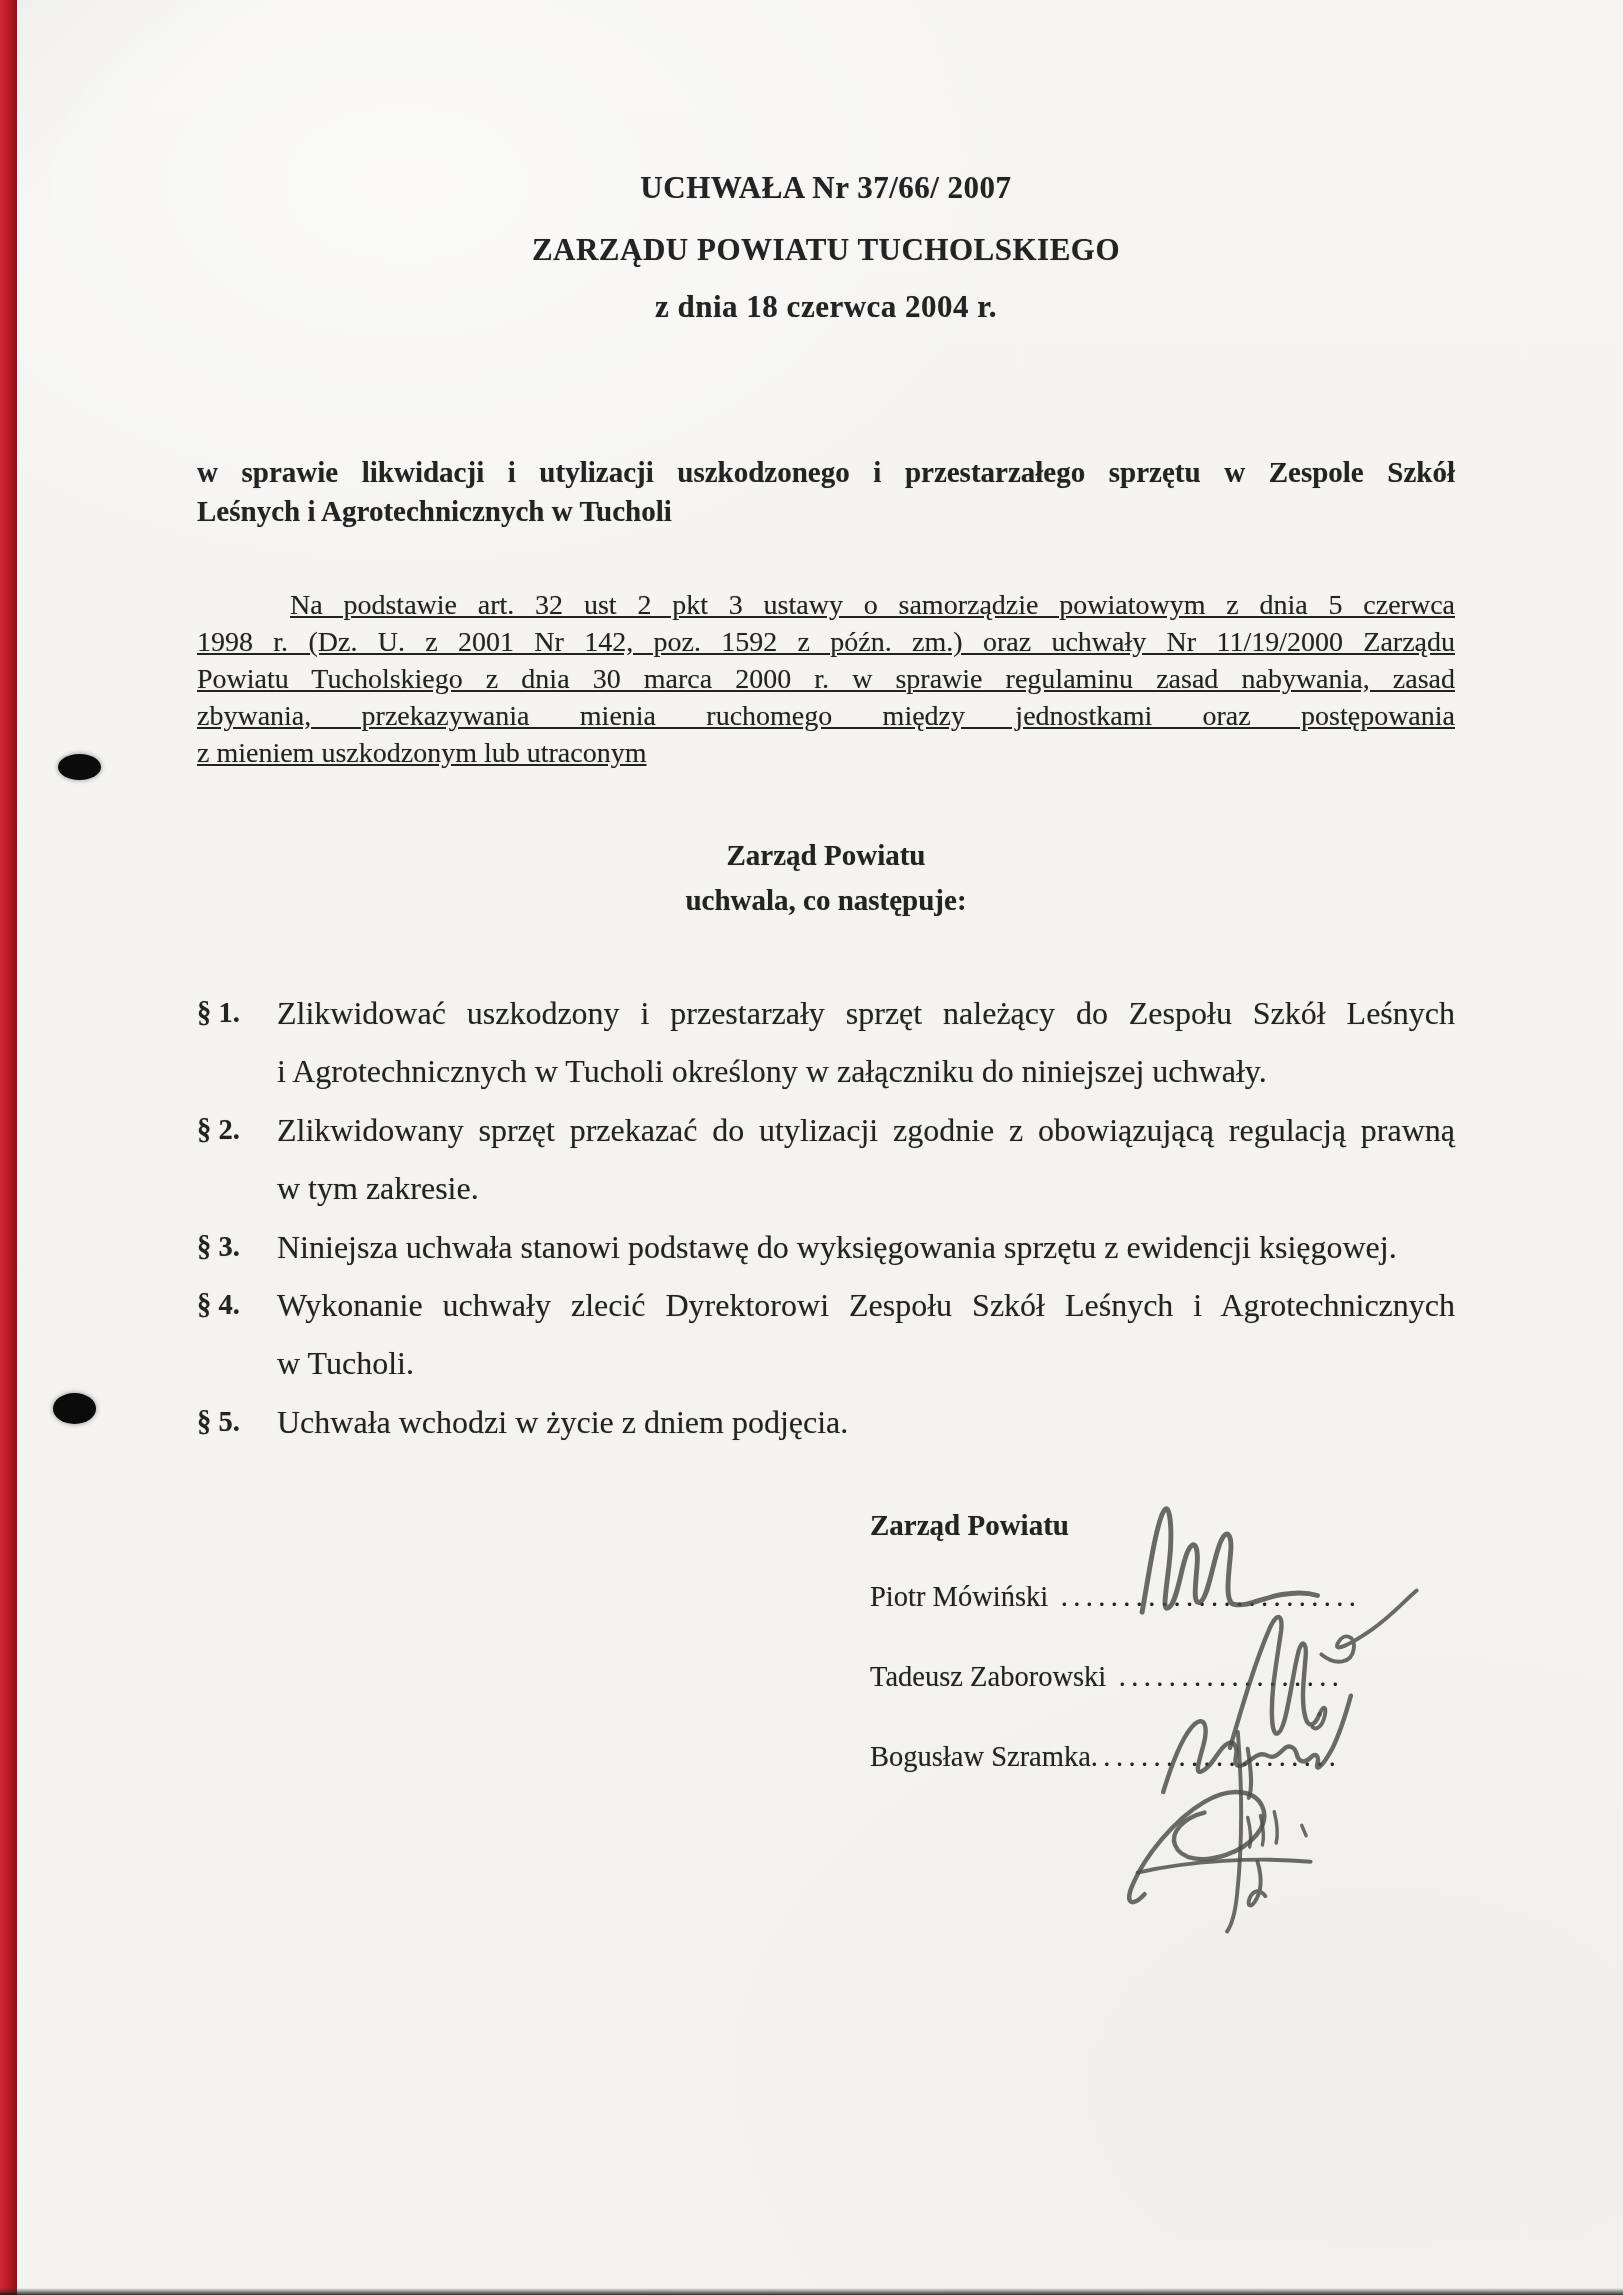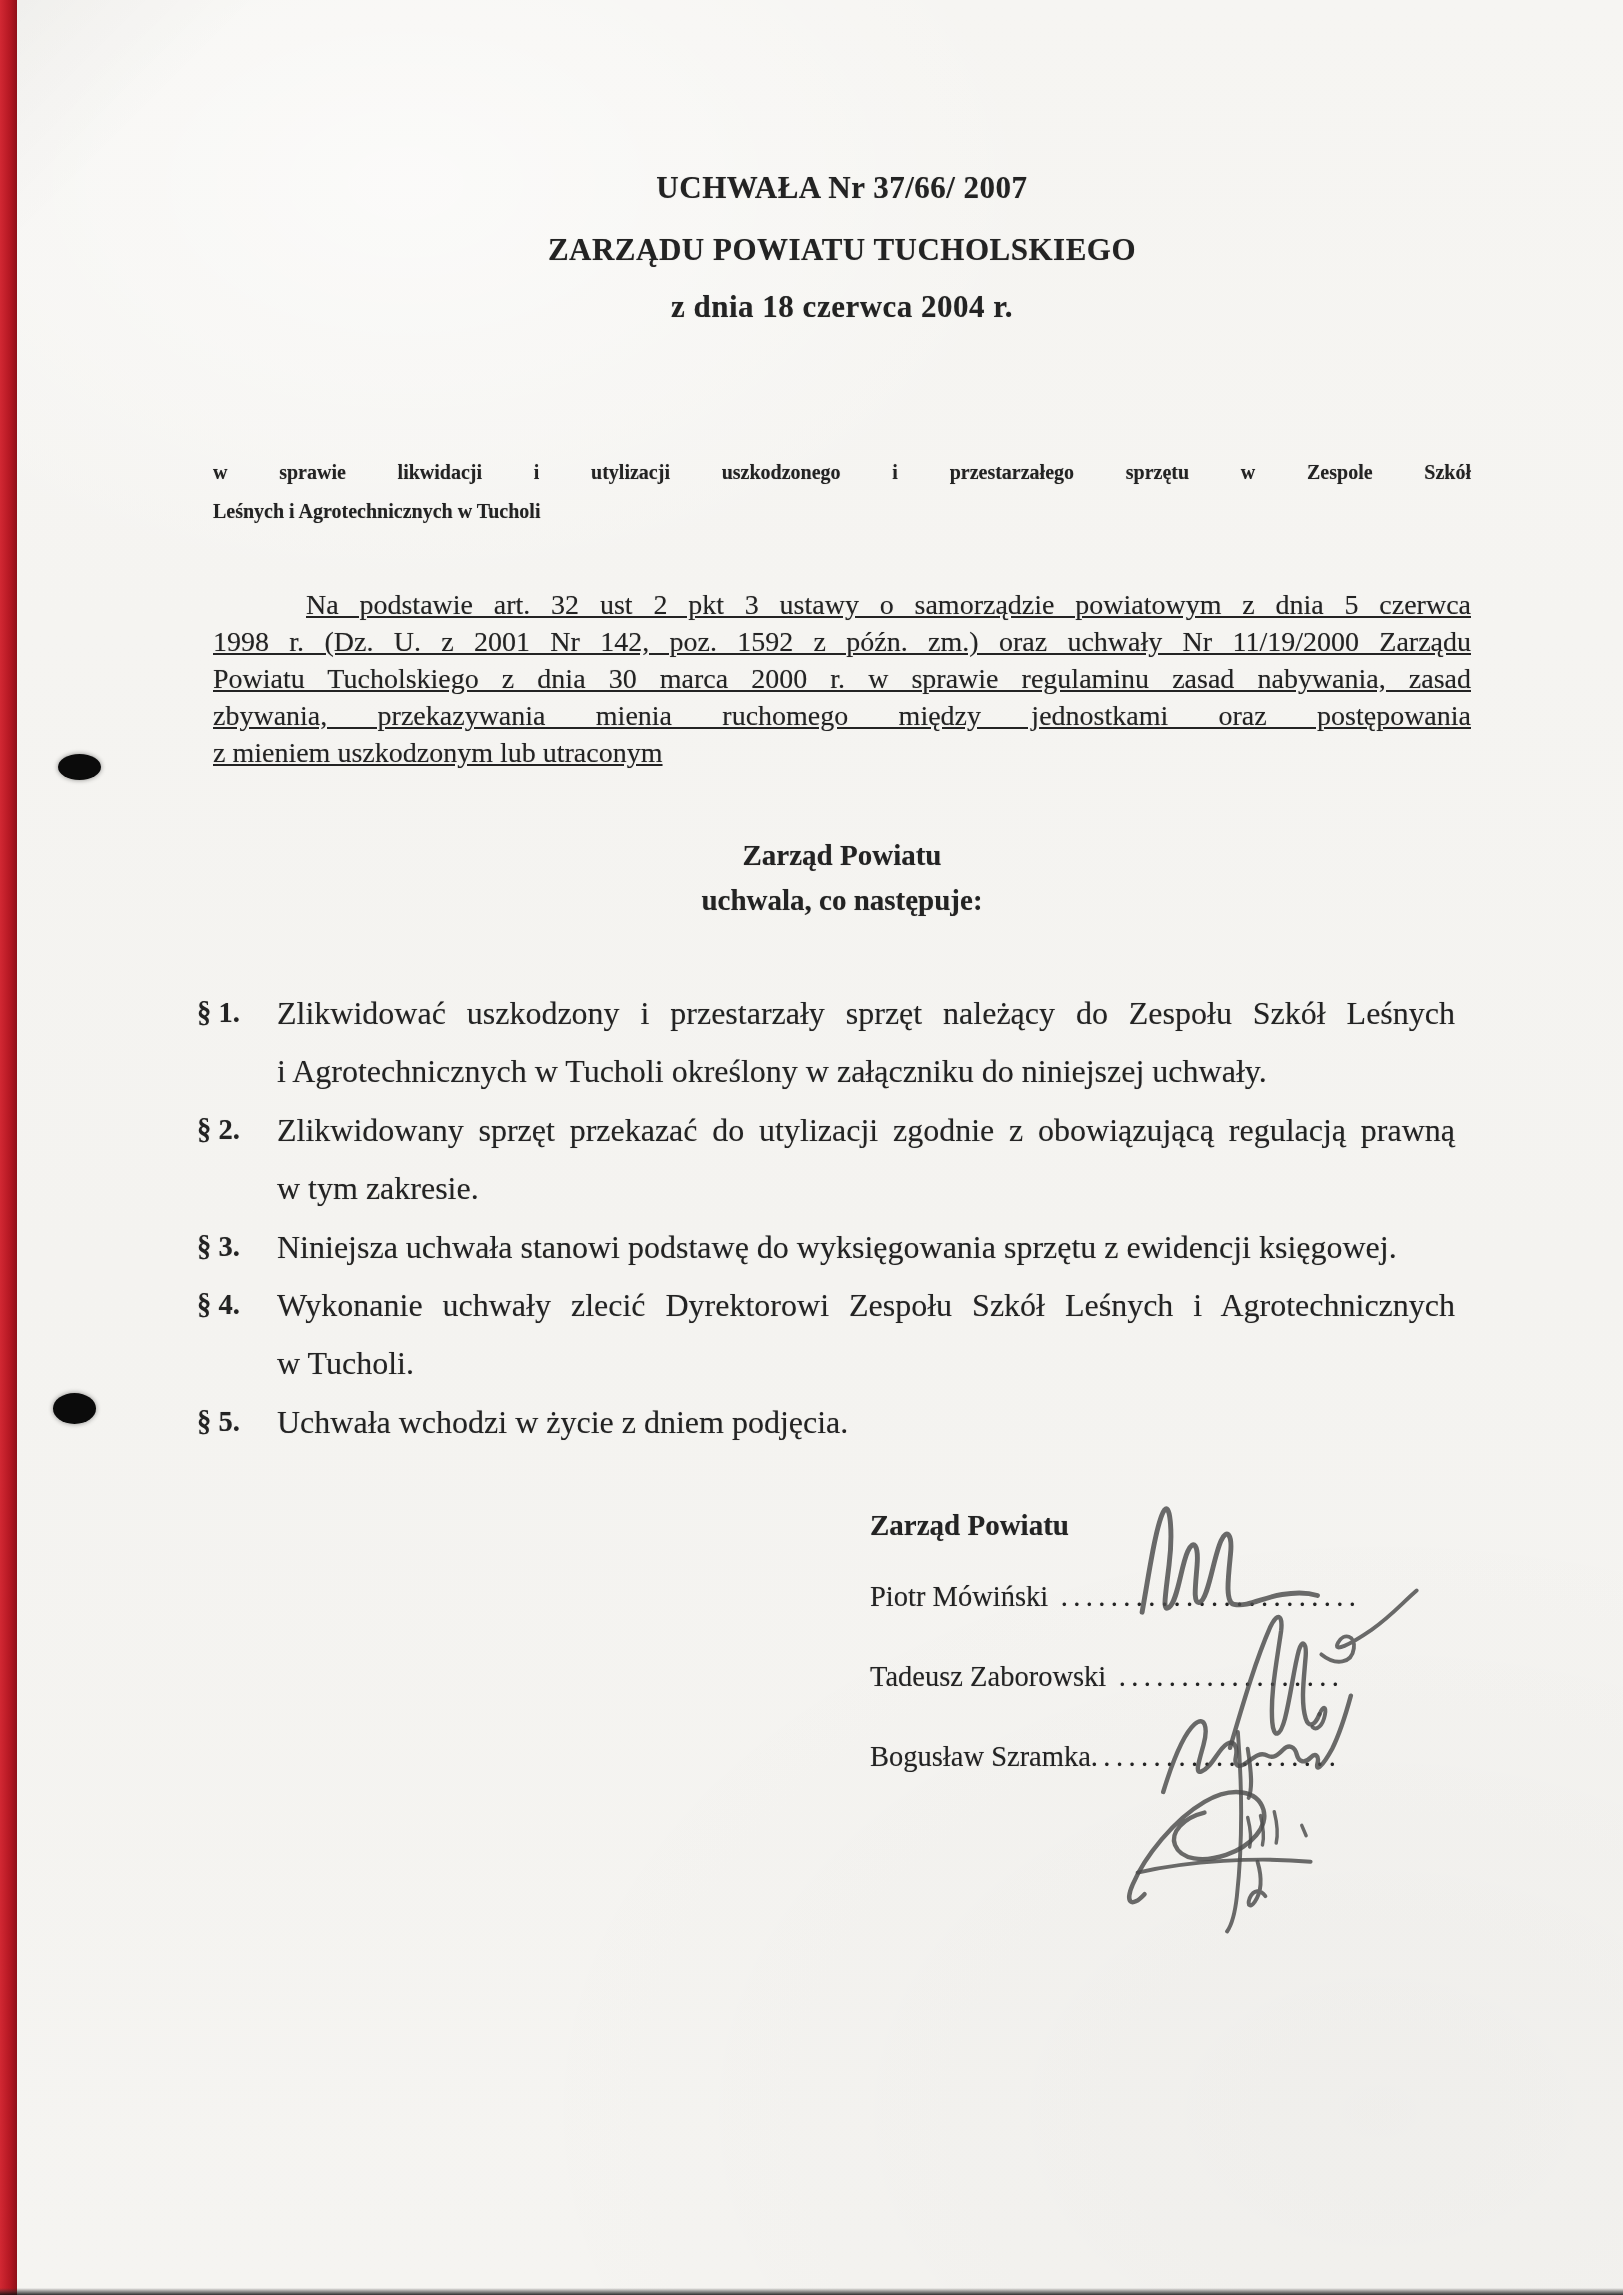--- a/index.html
+++ b/index.html
@@ -36,29 +36,29 @@
   .hole.bottom { left: 53px; top: 1393px; width: 43px; height: 30.5px; }
   .crease {
     position: absolute; top: 0; left: 0; width: 314px; height: 265px;
     background: linear-gradient(135deg, rgba(0,0,0,0.030), rgba(0,0,0,0) 46%);
     z-index: 1;
   }
   .content {
     position: absolute; left: 197px; top: 0; width: 1258px; height: 100%;
     z-index: 2;
   }
-  .blk { position: absolute; left: 16px; width: 1258px; }
+  .blk { position: absolute; left: 0; width: 1258px; }
   .center { text-align: center; }
   .bold { font-weight: bold; }
   .ink { text-shadow: 0 0 1px rgba(35,35,35,0.35); }
   .title-line { font-size: 31px; line-height: 1.1; letter-spacing: 0.5px; }
   #title1 { top: 171px; }
   #title2 { top: 233px; }
   #title3 { top: 290px; }
-  .subject-line { font-size: 20px; line-height: 39px; height: 39px; }
+  .subject-line { font-size: 29px; line-height: 39px; height: 39px; }
   #subject { top: 453px; }
   .jfull { text-align: justify; text-align-last: justify; }
   #legal { top: 586px; }
   .body-line { font-size: 28px; line-height: 37px; height: 37px; text-decoration: underline; }
   .indent { text-indent: 93px; }
   #enact1 { top: 839px; }
   #enact2 { top: 884px; }
   .enact-line { font-size: 29px; line-height: 1.15; }
   .section { position: absolute; left: 0; width: 1258px; }
   #sec1 { top: 984px; } #sec2 { top: 1101px; } #sec3 { top: 1218px; }

